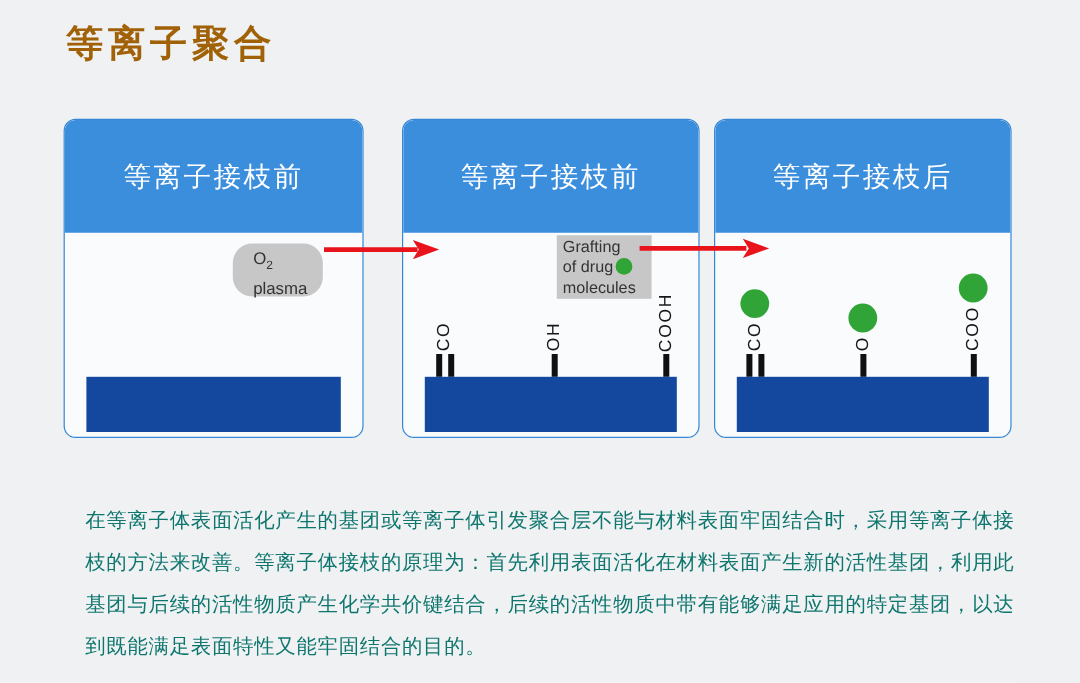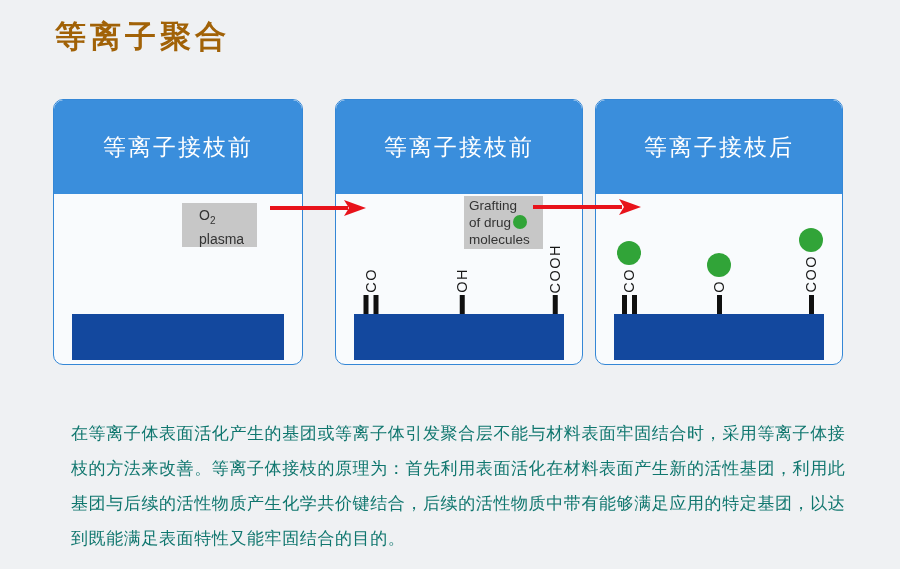--- a/index.html
+++ b/index.html
@@ -23,22 +23,22 @@
   .panel-1{left:53px;width:250px;}
   .panel-2{left:335px;width:248px;}
   .panel-3{left:595px;width:248px;}
   .panel-header{height:94px;background:var(--header-blue);display:flex;align-items:center;
                 justify-content:center;color:#ffffff;font-size:23px;letter-spacing:2px;
                 border-radius:9px 9px 0 0;}
   .panel-body{position:relative;height:182px;}
   .substrate{position:absolute;left:18px;right:18px;top:120px;height:46px;
              background:var(--substrate-blue);}
   .note-box{position:absolute;background:var(--box-gray);color:#333333;box-sizing:border-box;z-index:2;}
-  .plasma-box{left:128px;top:9px;width:75px;height:44px;padding:3px 0 0 17px;
-              font-size:14px;line-height:19px;}
+  .plasma-box{left:140px;top:9px;width:75px;height:44px;padding:3px 0 0 17px;
+              font-size:14px;line-height:19px;border-radius:16px;}
   .plasma-box sub{font-size:10px;}
   .grafting-box{left:128px;top:2px;width:79px;height:53px;padding:1px 0 0 5px;
                 font-size:13.5px;line-height:17px;}
   .dot-inline{display:inline-block;width:14px;height:14px;border-radius:50%;
               background:var(--molecule-green);vertical-align:-2px;margin-left:2px;}
   .group{position:absolute;bottom:62px;display:flex;flex-direction:column;align-items:center;
          transform:translateX(-50%);}
   .vlabel{writing-mode:vertical-rl;transform:rotate(180deg);font-size:14.5px;line-height:1;
           letter-spacing:1.5px;color:#171717;margin-bottom:2px;}
   .molecule{width:24px;height:24px;border-radius:50%;background:var(--molecule-green);

